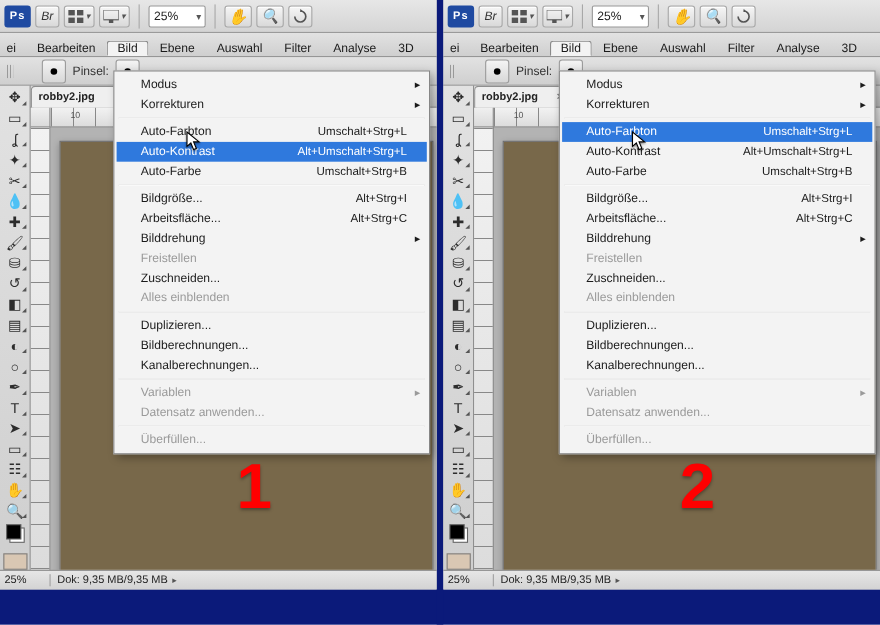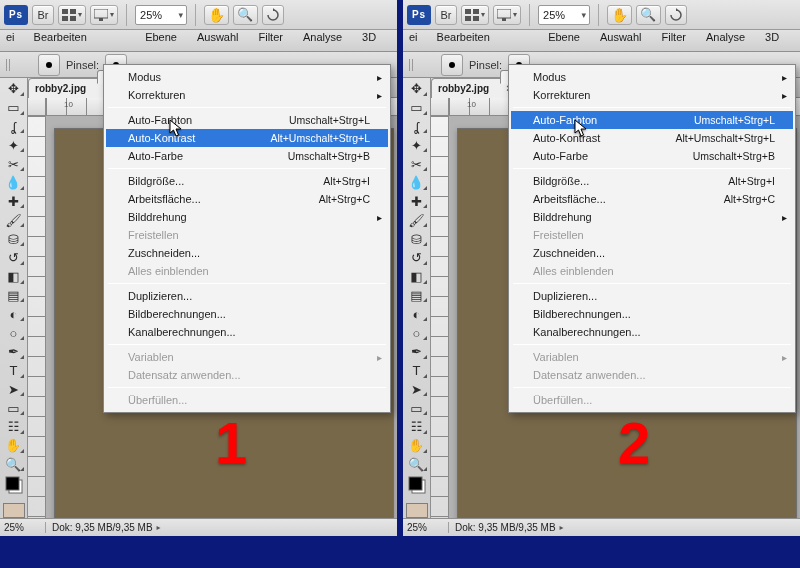--- a/index.html
+++ b/index.html
@@ -17,35 +17,36 @@
   .toolbar .app-icon {
     width: 24px; height: 20px; border-radius: 3px; background: #1f4aa1;
     display: flex; align-items: center; justify-content: center;
     color: #fff; font-weight: bold; font-size: 10px; letter-spacing: 1px;
   }
   .tb-btn {
     height: 20px; min-width: 22px; border: 1px solid #a8a8a8; border-radius: 3px;
     background: linear-gradient(#f6f6f6,#d9d9d9); display: flex; align-items: center; justify-content: center;
     padding: 0 3px; font-size: 11px; color: #333;
     box-shadow: inset 0 1px 0 #fff;
+    font-style: italic;
   }
   .tb-sep { width: 1px; height: 22px; background: #a8a8a8; margin: 0 4px; }
   .zoom-box {
     height: 20px; width: 52px; border: 1px solid #989898; border-radius: 2px;
     background: #fff; display: flex; align-items: center; padding-left: 4px; color: #222;
     font-size: 11px; position: relative;
   }
   .zoom-box::after { content: "▾"; position: absolute; right: 3px; font-size: 9px; color: #555; }
   .hand-icon { font-size: 14px; }
   .zoomglass { font-size: 13px; }
 
   
   .menubar {
     height: 22px; background: linear-gradient(#e2e2e2,#cfcfcf);
-    border-bottom: 1px solid #8f8f8f; display: flex; align-items: flex-start;
+    border-bottom: 1px solid #8f8f8f; display: flex; align-items: flex-end;
     padding-left: 2px;
   }
   .menu-item {
     padding: 0 9px; display: flex; align-items: center; color: #1a1a1a;
     border: 1px solid transparent; border-radius: 3px 3px 0 0;
   }
   .menu-item.partial { padding-left: 3px; padding-right: 8px; }
   .menu-item.open {
     background: #f3f3f3; border-color: #8a8a8a #8a8a8a transparent #8a8a8a;
     z-index: 50; position: relative; margin-top: 40px;

